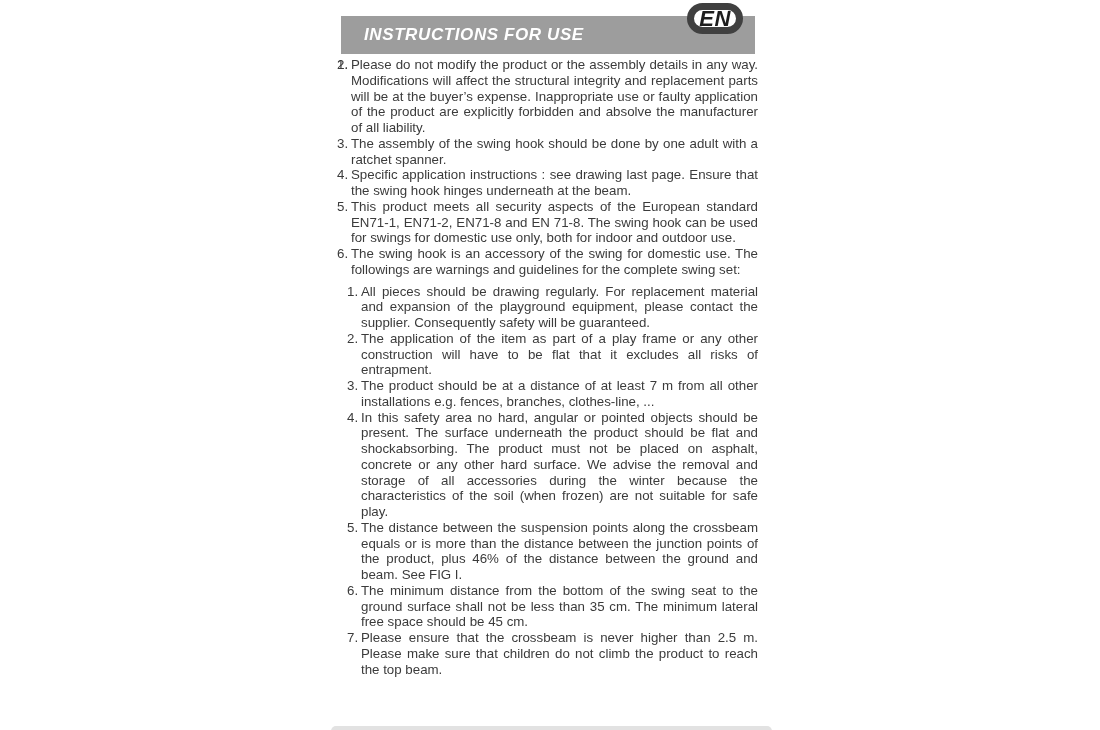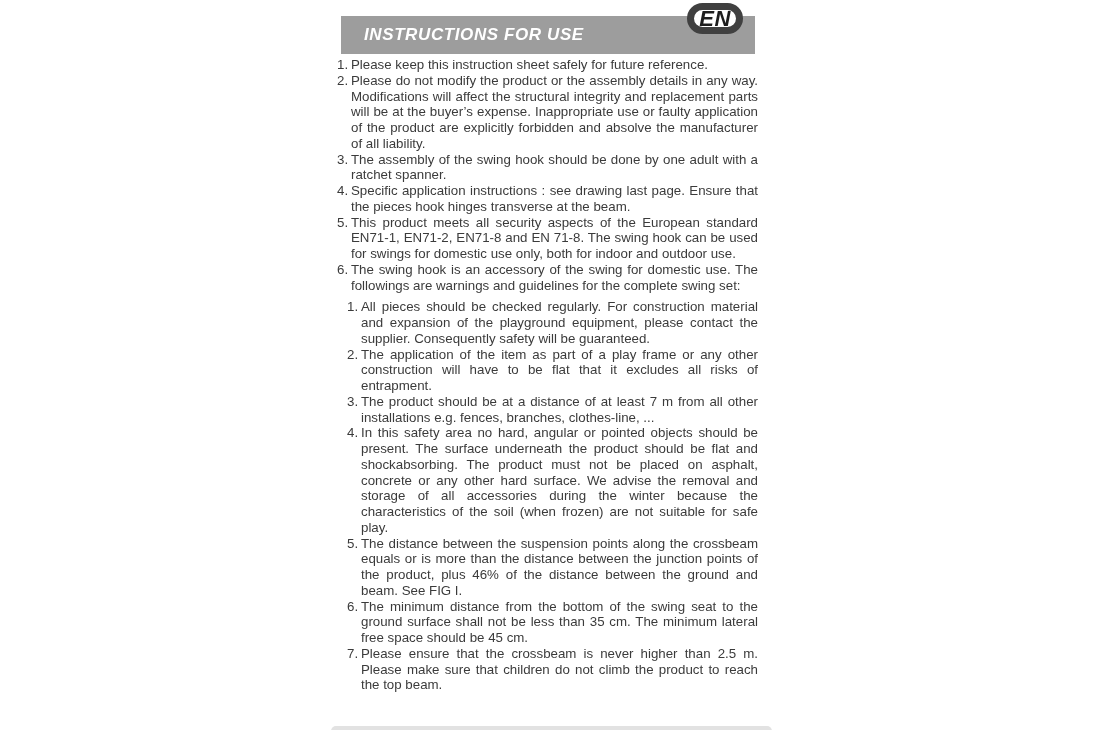--- a/index.html
+++ b/index.html
@@ -101,48 +101,47 @@
     <span class="title">INSTRUCTIONS FOR USE</span>
   </div>
 
   <div class="lang-badge">EN</div>
 
   <div class="content">
 
     <div class="main-list">
       <div class="li">
         <span class="num">1.</span>
-        <span>Please keep this instruction sheet safely for future reference.</span>
       </div>
       <div class="li">
         <span class="num">2.</span>
         <span>Please do not modify the product or the assembly details in any way. Modifications will affect the structural integrity and re­placement parts will be at the buyer’s expense. Inappropriate use or faulty application of the product are explicitly forbidden and absolve the manufacturer of all liability.</span>
       </div>
       <div class="li">
         <span class="num">3.</span>
         <span>The assembly of the swing hook should be done by one adult with a ratchet spanner.</span>
       </div>
       <div class="li">
         <span class="num">4.</span>
-        <span>Specific application instructions : see drawing last page. Ensure that the pieces hook hinges transverse at the beam.</span>
+        <span>Specific application instructions : see drawing last page. Ensure that the swing hook hinges underneath at the beam.</span>
       </div>
       <div class="li">
         <span class="num">5.</span>
         <span>This product meets all security aspects of the European stand­ard EN71-1, EN71-2, EN71-8 and EN 71-8. The swing hook can be used for swings for domestic use only, both for indoor and outdoor use.</span>
       </div>
       <div class="li">
         <span class="num">6.</span>
         <span>The swing hook is an accessory of the swing for domestic use. The followings are warnings and guidelines for the complete swing set:</span>
       </div>
     </div>
 
     <div class="sub-list">
       <div class="li">
         <span class="num">1.</span>
-        <span>All pieces should be checked regularly. For construction mate­rial and expansion of the playground equipment, please contact the supplier. Consequently safety will be guaranteed.</span>
+        <span>All pieces should be drawing regularly. For replacement mate­rial and expansion of the playground equipment, please contact the supplier. Consequently safety will be guaranteed.</span>
       </div>
       <div class="li">
         <span class="num">2.</span>
         <span>The application of the item as part of a play frame or any other construction will have to be flat that it excludes all risks of entrapment.</span>
       </div>
       <div class="li">
         <span class="num">3.</span>
         <span>The product should be at a distance of at least 7 m from all other installations e.g. fences, branches, clothes-line, ...</span>
       </div>
       <div class="li">

